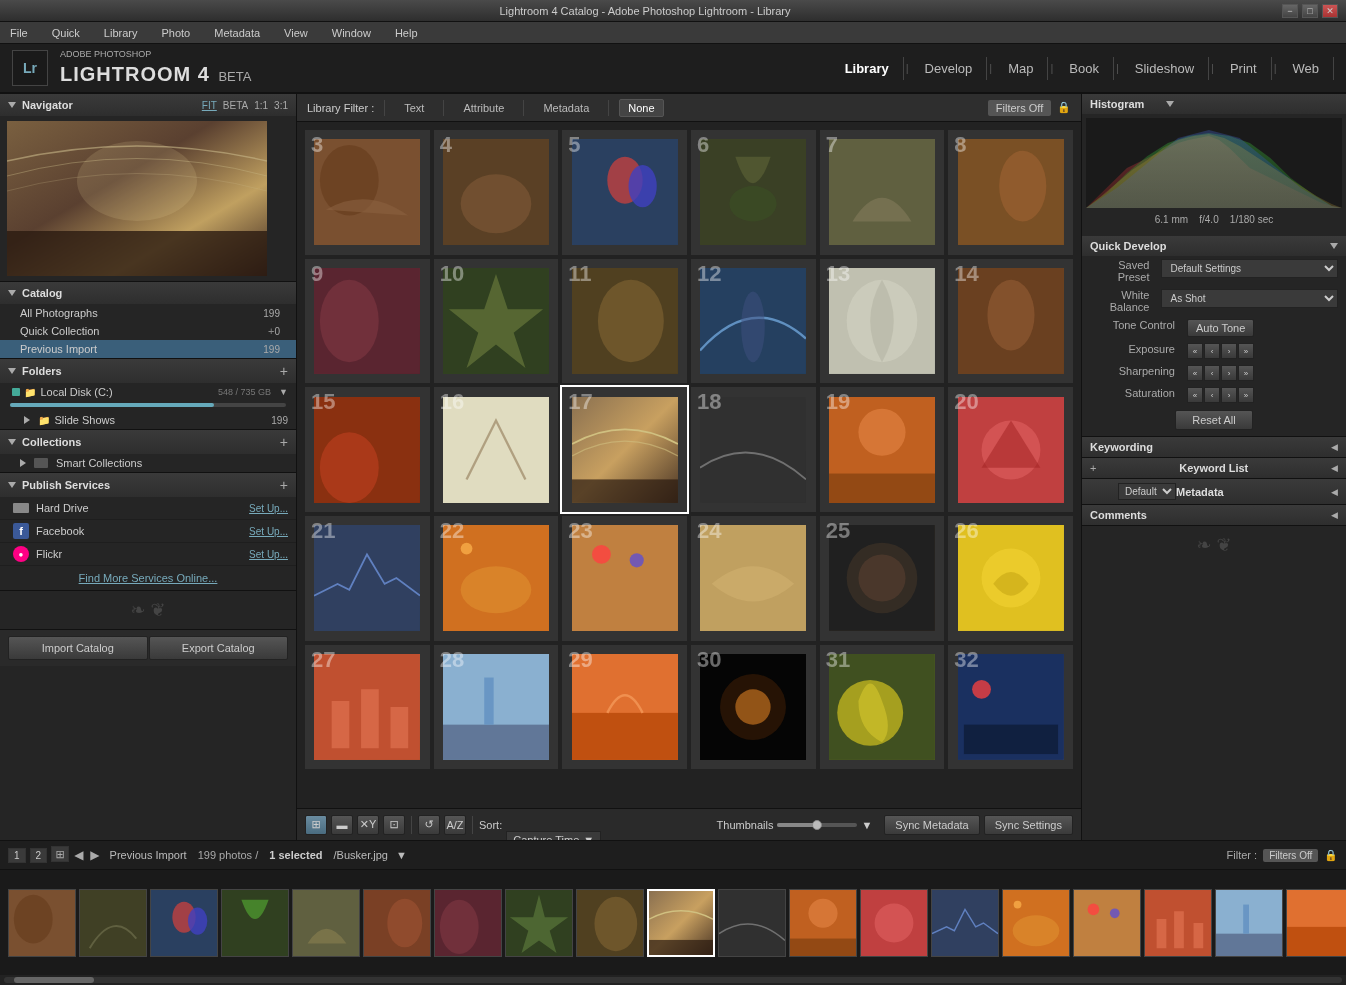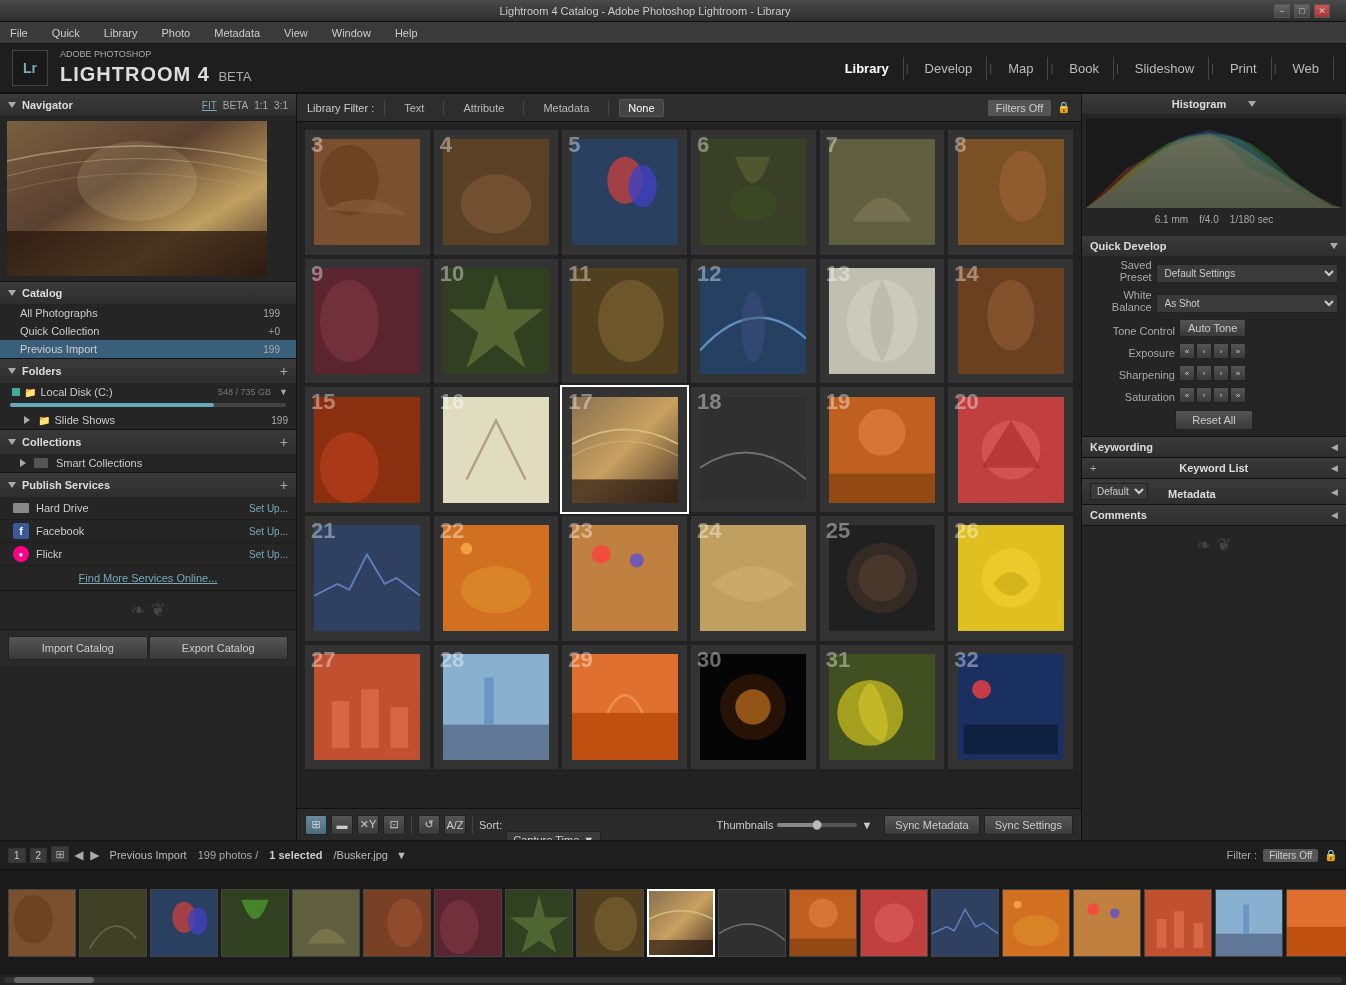--- a/index.html
+++ b/index.html
@@ -4,21 +4,21 @@
   <style>
     * { box-sizing: border-box; margin: 0; padding: 0; }
     body { font-family: 'Arial', sans-serif; background: #1a1a1a; color: #ccc; font-size: 11px; overflow: hidden; width: 1346px; height: 985px; }
 
     
     #title-bar {
       background: linear-gradient(to bottom, #4a4a4a, #2e2e2e);
       height: 22px;
       display: flex;
       align-items: center;
-      padding: 0 16px;
+      padding: 0 8px;
       border-bottom: 1px solid #111;
     }
     #title-bar .title { color: #ccc; font-size: 11px; flex: 1; text-align: center; }
     .window-controls { display: flex; gap: 4px; }
     .win-btn { width: 16px; height: 14px; border: 1px solid #555; background: linear-gradient(to bottom, #666, #444); display: flex; align-items: center; justify-content: center; font-size: 9px; color: #ccc; cursor: pointer; }
 
     
     #menu-bar {
       background: #3a3a3a;
       height: 22px;
@@ -141,21 +141,21 @@
     .service-item {
       display: flex;
       align-items: center;
       padding: 4px 8px 4px 12px;
       cursor: pointer;
       gap: 6px;
       border-bottom: 1px solid #1e1e1e;
     }
     .service-icon { width: 18px; height: 14px; display: flex; align-items: center; justify-content: center; font-size: 9px; }
     .service-name { flex: 1; color: #ccc; }
-    .service-setup { color: #7ab; font-size: 10px; cursor: pointer; }
+    .service-setup { color: #7ab; font-size: 10px; text-decoration: underline; cursor: pointer; }
 
     .find-more {
       text-align: center;
       padding: 6px;
       color: #7ab;
       font-size: 11px;
       cursor: pointer;
       text-decoration: underline;
     }
 
@@ -348,21 +348,21 @@
       flex-shrink: 0;
       overflow-y: auto;
     }
 
     
     #histogram-header {
       background: linear-gradient(to bottom, #3a3a3a, #2e2e2e);
       padding: 4px 8px;
       display: flex;
       align-items: center;
-      justify-content: center;
+      justify-content: flex-start;
       gap: 22px;
     }
     #histogram-header .label { font-weight: bold; color: #ddd; font-size: 11px; }
     #histogram-header .arrow { color: #aaa; font-size: 9px; }
     #histogram-area {
       height: 90px;
       background: #1a1a1a;
       margin: 4px;
       position: relative;
       overflow: hidden;
@@ -379,23 +379,23 @@
       padding: 2px 8px 4px;
     }
 
     
     .qd-section {
       border-bottom: 1px solid #111;
       margin-top: 7px;
     }
     .qd-row {
       display: flex;
-      align-items: flex-end;
+      align-items: flex-start;
       padding: 3px 8px;
-      gap: 4px;
+      gap: 12px;
     }
     .qd-label { color: #aaa; font-size: 11px; width: 85px; text-align: right; }
     .qd-select {
       background: #3a3a3a;
       border: 1px solid #222;
       color: #ccc;
       font-size: 10px;
       padding: 2px 4px;
       width: 100%;
     }
@@ -1198,21 +1198,21 @@
       <div class="panel-section">
         <div class="side-panel-header">
           <span style="font-size:11px;color:#aaa;">+</span>
           <span class="label">Keyword List</span>
           <span class="arrow">◀</span>
         </div>
       </div>
 
       <div class="panel-section">
         <div class="side-panel-header">
-          <div style="display:flex;align-items:flex-end;gap:20px;flex:1;">
+          <div style="display:flex;align-items:center;gap:0;flex:1;margin-left:28px;">
             <select style="background:#3a3a3a;border:1px solid #222;color:#ccc;font-size:10px;padding:1px 2px;">
               <option>Default</option>
             </select>
             <span class="label">Metadata</span>
           </div>
           <span class="arrow">◀</span>
         </div>
       </div>
 
       <div class="panel-section">

